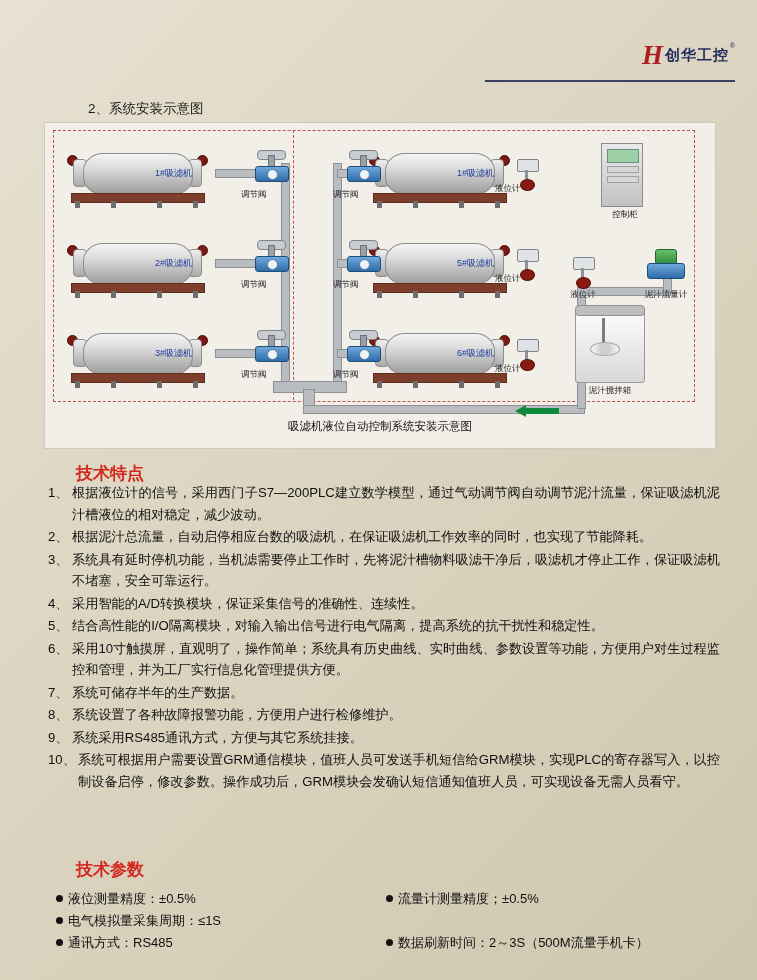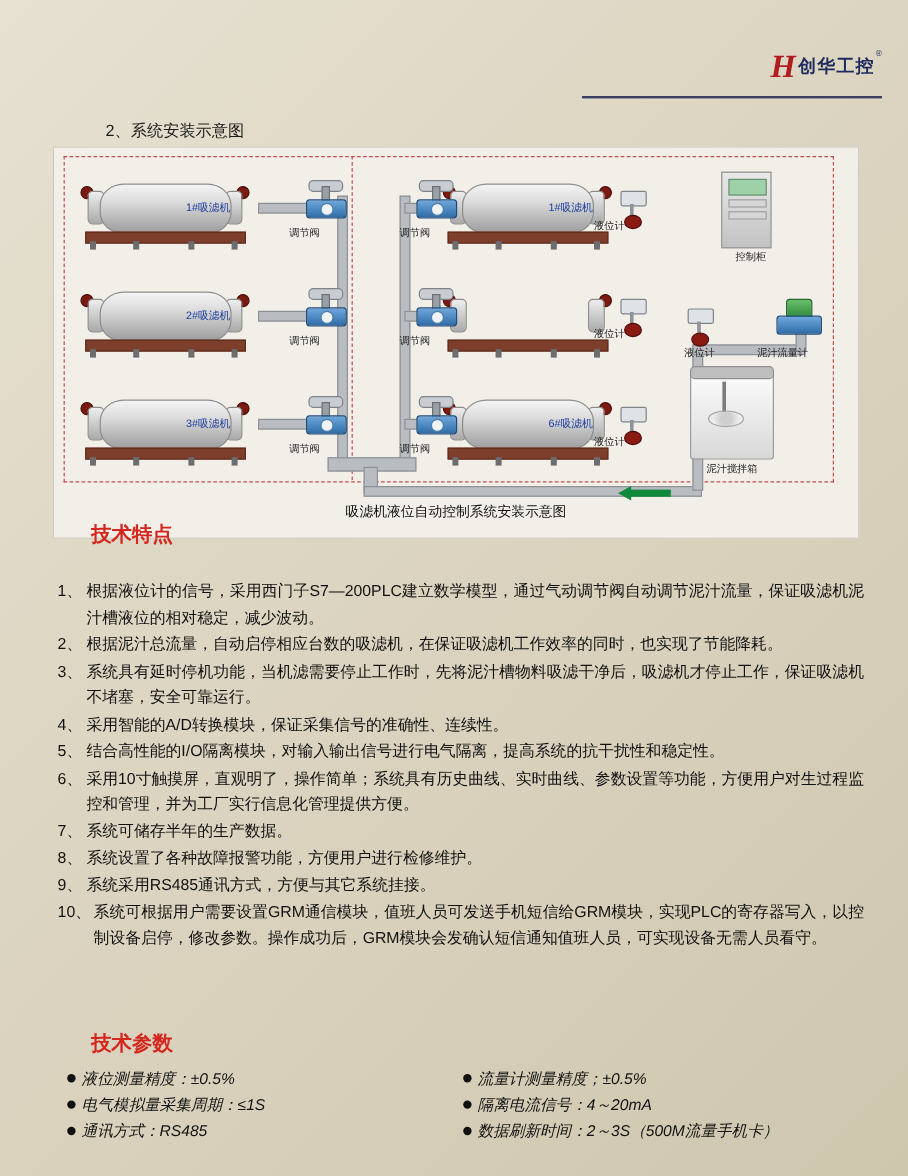--- a/index.html
+++ b/index.html
@@ -58,53 +58,53 @@
 
   .pipe{position:absolute;background:#b9bcc0;border:1px solid #8d9195;}
   .pipe.v{width:7px;}
   .pipe.h{height:7px;}
 
   .cabinet{position:absolute;left:556px;top:20px;width:40px;height:62px;
     background:linear-gradient(180deg,#e9e9e9,#c2c2c2);border:1px solid #8a8a8a;}
   .cabinet .scr{position:absolute;left:5px;top:5px;width:30px;height:12px;background:#9fd1a9;border:1px solid #6f8f76;}
   .cabinet .btn{position:absolute;left:5px;top:22px;width:30px;height:5px;background:#d6d6d6;border:1px solid #a0a0a0;}
   .cabinet .btn2{position:absolute;left:5px;top:32px;width:30px;height:5px;background:#d6d6d6;border:1px solid #a0a0a0;}
-  .cab-label{position:absolute;left:568px;top:86px;width:56px;text-align:left;font-size:8.5px;color:#222;}
+  .cab-label{position:absolute;left:552px;top:86px;width:56px;text-align:center;font-size:8.5px;color:#222;}
 
   .tank{position:absolute;left:530px;top:186px;width:68px;height:72px;
     background:linear-gradient(180deg,#fdfdfd,#d8d8d8);border:1px solid #9a9a9a;border-radius:3px;}
   .tank .top{position:absolute;left:-1px;top:-5px;width:68px;height:9px;background:#bfbfbf;border:1px solid #8f8f8f;border-radius:4px;}
   .tank .mix{position:absolute;left:26px;top:8px;width:3px;height:26px;background:#7c7c7c;}
   .tank .blade{position:absolute;left:14px;top:32px;width:28px;height:12px;border-radius:50%;
      background:radial-gradient(circle,#cfcfcf 30%,#ededed 70%);border:1px solid #a5a5a5;}
   .tank-label{position:absolute;left:524px;top:262px;width:82px;text-align:center;font-size:8.5px;color:#222;}
 
   .flowmeter{position:absolute;left:598px;top:128px;width:44px;height:34px;}
   .flowmeter .fbody{position:absolute;left:4px;top:12px;width:36px;height:14px;background:linear-gradient(180deg,#6fa8dc,#2f6ca8);border:1px solid #204e7a;border-radius:3px;}
   .flowmeter .ftop{position:absolute;left:12px;top:-2px;width:20px;height:14px;background:linear-gradient(180deg,#6abf69,#2f8a3f);border:1px solid #24652f;border-radius:3px;}
-  .fm-label{position:absolute;left:586px;top:166px;width:70px;text-align:left;font-size:8.5px;color:#222;}
+  .fm-label{position:absolute;left:586px;top:166px;width:70px;text-align:center;font-size:8.5px;color:#222;}
 
   .lvl2-label{position:absolute;left:516px;top:166px;width:44px;text-align:center;font-size:8.5px;color:#222;}
 
   .greenarrow{position:absolute;left:470px;top:282px;width:44px;height:12px;}
   .greenarrow .bar{position:absolute;left:10px;top:3px;width:34px;height:6px;background:#0f8a3c;}
   .greenarrow .tip{position:absolute;left:0;top:0;width:0;height:0;border-top:6px solid transparent;border-bottom:6px solid transparent;border-right:11px solid #0f8a3c;}
 
   .diagram-caption{position:absolute;left:0;top:296px;width:670px;text-align:center;font-size:11.5px;color:#111;}
 
   
   h2.sec{position:absolute;font-size:17px;color:#d4261d;font-weight:bold;margin:0;}
   .feat{position:absolute;left:48px;top:482px;width:672px;font-size:13.2px;line-height:21.5px;color:#111;}
   .feat .row{display:flex;margin-bottom:1px;}
   .feat .num{width:24px;flex:none;}
   .feat .txt{flex:1;text-align:justify;}
 
   .params{position:absolute;left:56px;top:888px;width:660px;font-size:13px;color:#111;}
   .params .prow{display:flex;line-height:22px;}
-  .params .col{width:50%;font-style:italic;}
+  .params .col{width:50%;}
   .bullet{display:inline-block;width:7px;height:7px;border-radius:50%;background:#111;margin-right:5px;vertical-align:1px;}
 </style>
 </head>
 <body>
 
 <div class="logo-wrap">
   <div class="logo-line"></div>
   <div class="logo-mark">H</div>
   <div class="logo-text">创华工控</div>
   <div class="logo-reg">®</div>
@@ -183,20 +183,23 @@
         <i style="left:86px"></i>
         <i style="left:122px"></i>
       </div>
   </div>
 
   <div class="machine" style="left:322px;top:114px;">
     <div class="m-cap l"></div>
     <div class="m-cap r"></div>
     <div class="m-end l"></div>
     <div class="m-end r"></div>
+    <div class="m-body">
+        <div class="label">5#吸滤机</div>
+      </div>
     <div class="m-base"></div>
     <div class="m-legs">
         <i style="left:4px"></i>
         <i style="left:40px"></i>
         <i style="left:86px"></i>
         <i style="left:122px"></i>
       </div>
   </div>
 
   <div class="machine" style="left:322px;top:204px;">
@@ -322,21 +325,21 @@
   <div class="tank-label">泥汁搅拌箱</div>
 
   <div class="greenarrow">
     <div class="tip"></div>
       <div class="bar"></div>
   </div>
 
   <div class="diagram-caption">吸滤机液位自动控制系统安装示意图</div>
 </div>
 
-<h2 class="sec" style="left:76px;top:434px;">技术特点</h2>
+<h2 class="sec" style="left:76px;top:462px;">技术特点</h2>
 
 <div class="feat">
   <div class="row">
       <div class="num">1、</div>
       <div class="txt">根据液位计的信号，采用西门子S7—200PLC建立数学模型，通过气动调节阀自动调节泥汁流量，保证吸滤机泥汁槽液位的相对稳定，减少波动。</div>
     </div>
   <div class="row">
       <div class="num">2、</div>
       <div class="txt">根据泥汁总流量，自动启停相应台数的吸滤机，在保证吸滤机工作效率的同时，也实现了节能降耗。</div>
     </div>
@@ -376,19 +379,18 @@
 
 <h2 class="sec" style="left:76px;top:858px;">技术参数</h2>
 
 <div class="params">
   <div class="prow">
     <div class="col"><span class="bullet"></span><span>液位测量精度：±0.5%</span></div>
     <div class="col"><span class="bullet"></span><span>流量计测量精度；±0.5%</span></div>
   </div>
   <div class="prow">
     <div class="col"><span class="bullet"></span><span>电气模拟量采集周期：≤1S</span></div>
-    <div class="col"><span class="bullet"></span><span>隔离电流信号：4～20mA</span></div>
   </div>
   <div class="prow">
     <div class="col"><span class="bullet"></span><span>通讯方式：RS485</span></div>
     <div class="col"><span class="bullet"></span><span>数据刷新时间：2～3S（500M流量手机卡）</span></div>
   </div>
 </div>
 
 </body></html>

